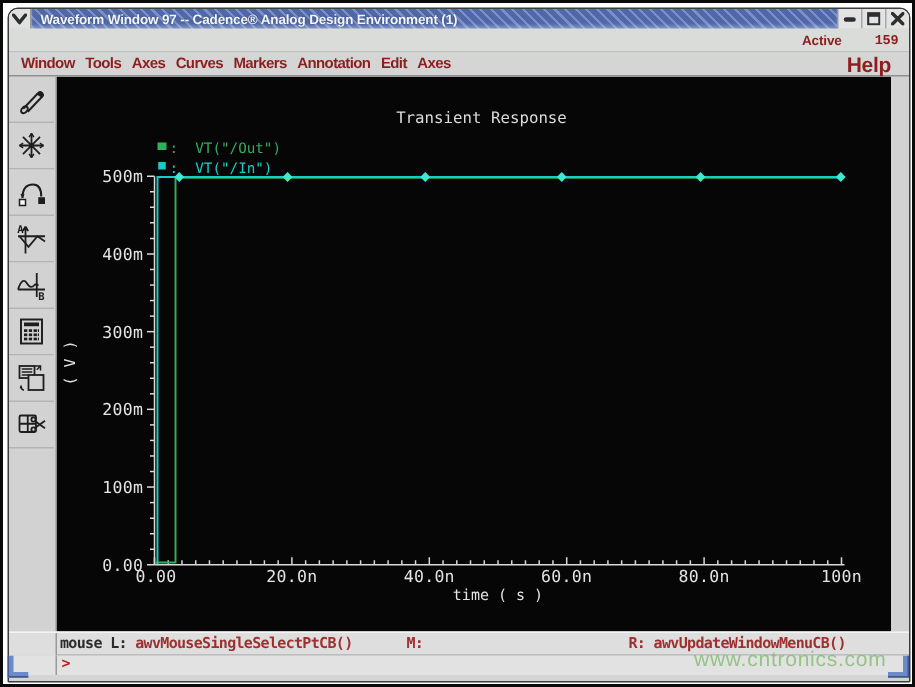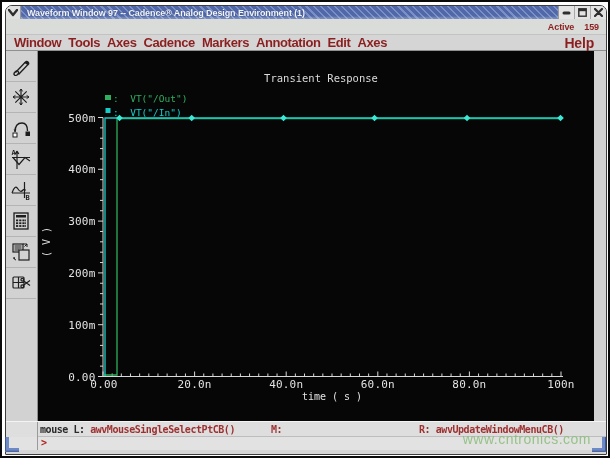--- a/index.html
+++ b/index.html
@@ -17,27 +17,27 @@
             background:repeating-linear-gradient(45deg,#7b8fc6 0 1.5px,#5068a8 1.5px 5px);box-shadow:inset 0 -2px 2px rgba(235,240,252,0.28);
             border-right:1px solid #9a9a9a;}
   .title-text{color:#f4f6fb;font-size:9px;font-weight:bold;padding-left:6px;
               white-space:nowrap;letter-spacing:-0.1px;text-shadow:0 0 1px #22386b;}
   .winbtns{display:flex;flex:0 0 auto;}
   .winbtn{width:15px;height:13px;background:#e3e3e3;display:flex;align-items:center;
           justify-content:center;}
   .winbtn + .winbtn{border-left:1px solid #a8a8a8;}
   
   .activerow{height:15px;flex:0 0 auto;background:#d9dcd8;border-bottom:1px solid #c2c2c2;
-             display:flex;align-items:center;justify-content:flex-end;padding-right:7px;}
+             display:flex;align-items:center;justify-content:flex-end;padding-right:7px;gap:12px;}
   .activerow span{color:#8b1f1f;font-weight:bold;font-size:9px;letter-spacing:-0.1px;}
-  .active-count{margin-left:10px;}
+  .active-count{margin-left:10px;font-family:Liberation Mono, monospace;}
   
   .menurow{height:15px;flex:0 0 auto;background:#d5d5d5;display:flex;align-items:center;
            padding-left:8px;position:relative;border-bottom:1px solid #8f8f8f;}
-  .menu-item{color:#8b1f1f;font-weight:bold;font-size:13px;letter-spacing:-0.4px;margin-right:7px;white-space:nowrap;}
+  .menu-item{color:#8b1f1f;font-weight:bold;font-size:10px;letter-spacing:-0.4px;margin-right:7px;white-space:nowrap;}
   .menu-help{position:absolute;right:12px;color:#8b1f1f;font-weight:bold;font-size:14px;letter-spacing:-0.2px;}
   
   .content{flex:0 0 auto;height:370px;display:flex;}
   .toolbar{width:31px;flex:0 0 auto;background:#d2d2d2;border-right:1px solid #8f8f8f;}
   .toolbtn{width:30px;height:30px;display:flex;align-items:center;justify-content:center;
            border-bottom:1px solid #b4b4b4;background:#d2d2d2;}
   .plot{width:556px;flex:0 0 auto;background:#060607;}
   .rightstrip{flex:1;background:#d2d2d2;}
   
   .statusrow{height:15px;flex:0 0 auto;background:#dedede;border-top:1px solid #f4f4f4;
@@ -100,21 +100,21 @@
 
     <div class="activerow">
       <span>Active</span>
       <span class="active-count">159</span>
     </div>
 
     <div class="menurow">
       <span class="menu-item">Window</span>
       <span class="menu-item">Tools</span>
       <span class="menu-item">Axes</span>
-      <span class="menu-item">Cadence</span>
+      <span class="menu-item">Curves</span>
       <span class="menu-item">Markers</span>
       <span class="menu-item">Annotation</span>
       <span class="menu-item">Edit</span>
       <span class="menu-item">Axes</span>
       <span class="menu-help">Help</span>
     </div>
 
     <div class="content">
       <div class="toolbar">
         <div class="toolbtn">

